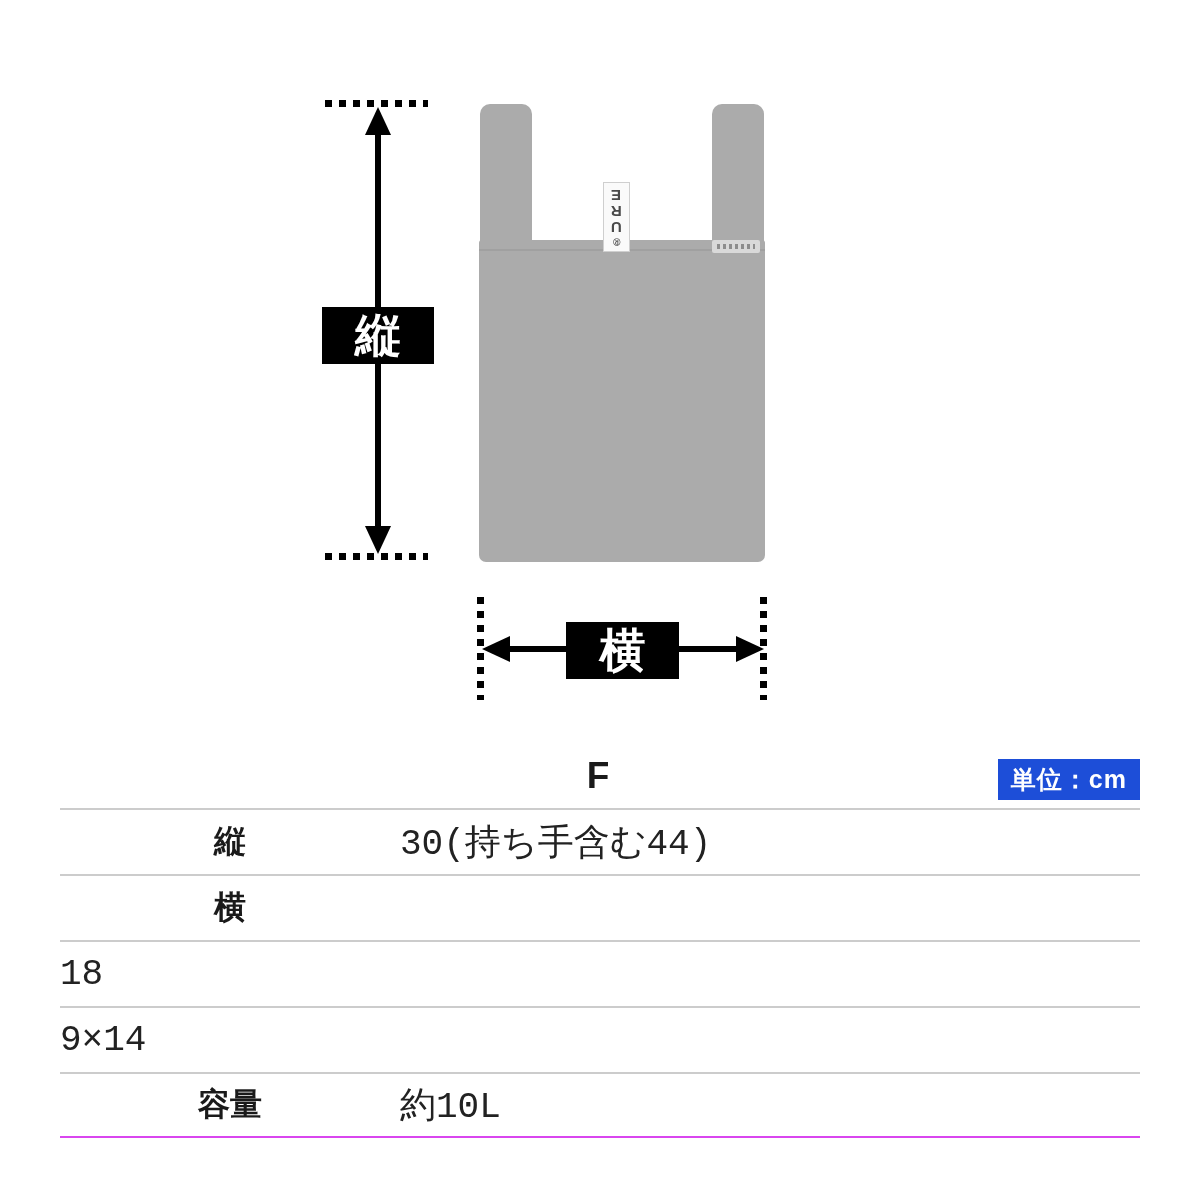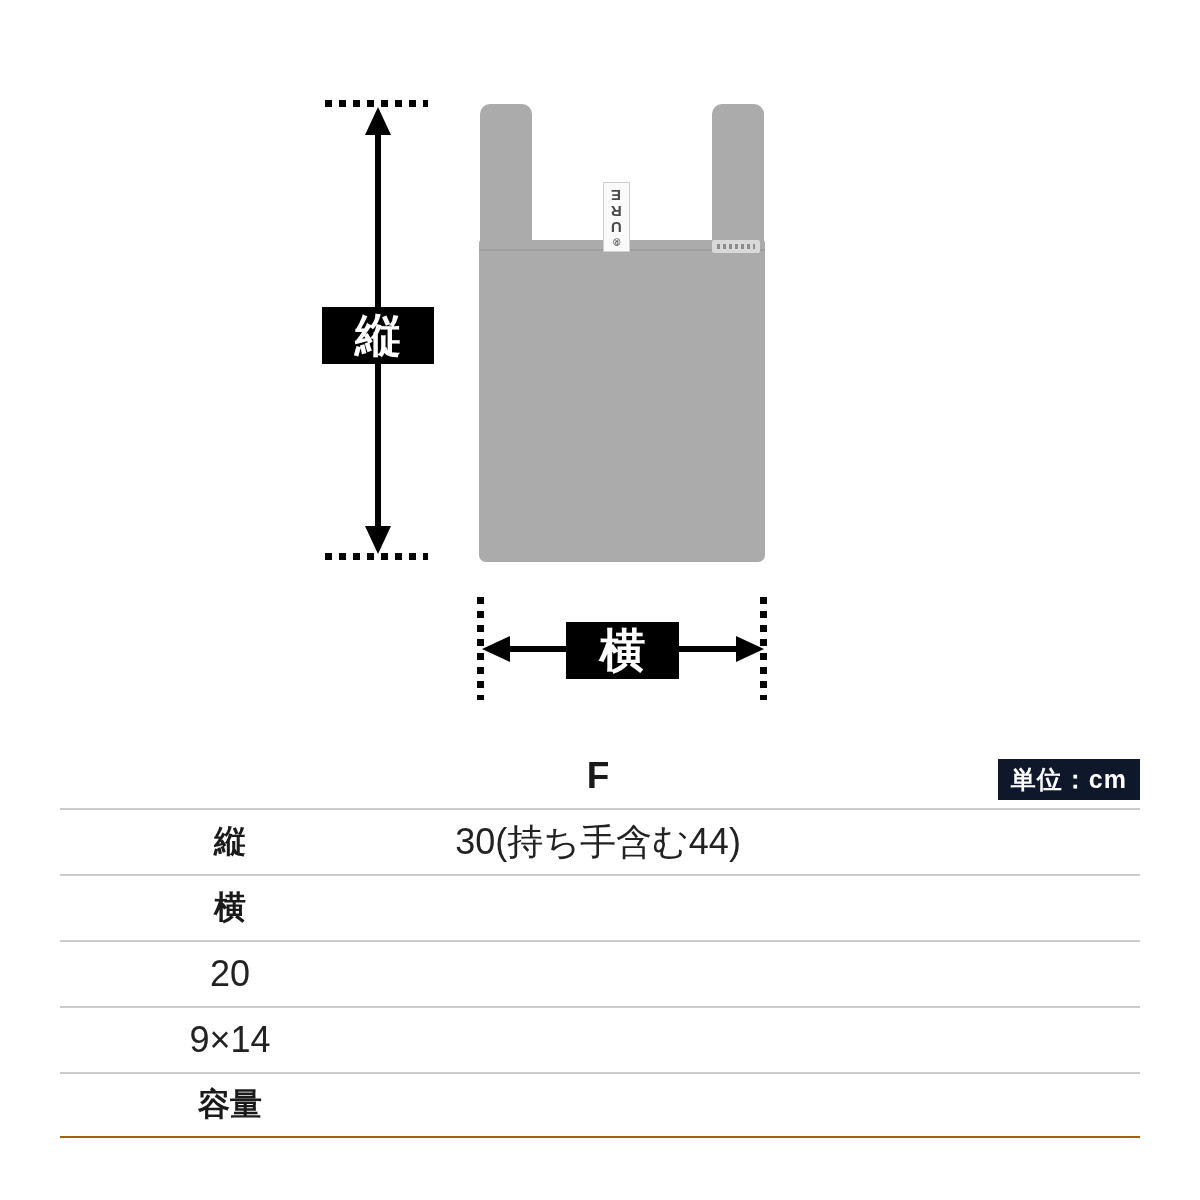--- a/index.html
+++ b/index.html
@@ -86,32 +86,32 @@
 
   
   .spec-table { left: 60px; top: 744px; width: 1080px; }
   .thead {
     position: relative; height: 64px;
     display: grid; grid-template-columns: 340px 396px 1fr; align-items: center;
   }
   .size-header { grid-column: 2; text-align: center; font-size: 37px; font-weight: 600; }
   .unit-badge {
     position: absolute; right: 0; top: 15px; height: 41px;
-    background: #0f172a; color: #fff;
+    background: #1d4ed8; color: #fff;
     display: flex; align-items: center; padding: 0 13px;
     font-size: 25px; font-weight: bold; letter-spacing: 1px;
   }
   .trow {
     display: grid; grid-template-columns: 340px 396px 1fr;
     height: 66px; align-items: center;
     border-top: 2px solid #cccccc;
   }
-  .trow:last-child { border-bottom: 2px solid #a16207; }
+  .trow:last-child { border-bottom: 2px solid #d946ef; }
   .trow .rlabel { text-align: center; font-weight: bold; font-size: 32px; }
-  .trow .rvalue { text-align: center; font-size: 36px; font-weight: 400; color: #222; }
+  .trow .rvalue { font-size: 36px; font-weight: 400; color: #222; font-family: Liberation Mono, monospace; }
 </style>
 </head>
 <body>
 
 <div class="abs bag-handle left"></div>
 <div class="abs bag-handle right"></div>
 <div class="abs bag-body"></div>
 
 <div class="abs bag-tag">
   <span class="ltr">E</span>
@@ -148,21 +148,22 @@
     <div class="unit-badge">単位：cm</div>
   </div>
   <div class="trow">
     <div class="rlabel">縦</div>
     <div class="rvalue">30(持ち手含む44)</div>
   </div>
   <div class="trow">
     <div class="rlabel">横</div>
   </div>
   <div class="trow">
-    <div class="rvalue">20</div>
+    <div class="rvalue">18</div>
   </div>
   <div class="trow">
     <div class="rvalue">9×14</div>
   </div>
   <div class="trow">
     <div class="rlabel">容量</div>
+    <div class="rvalue">約10L</div>
   </div>
 </div>
 
 </body></html>

